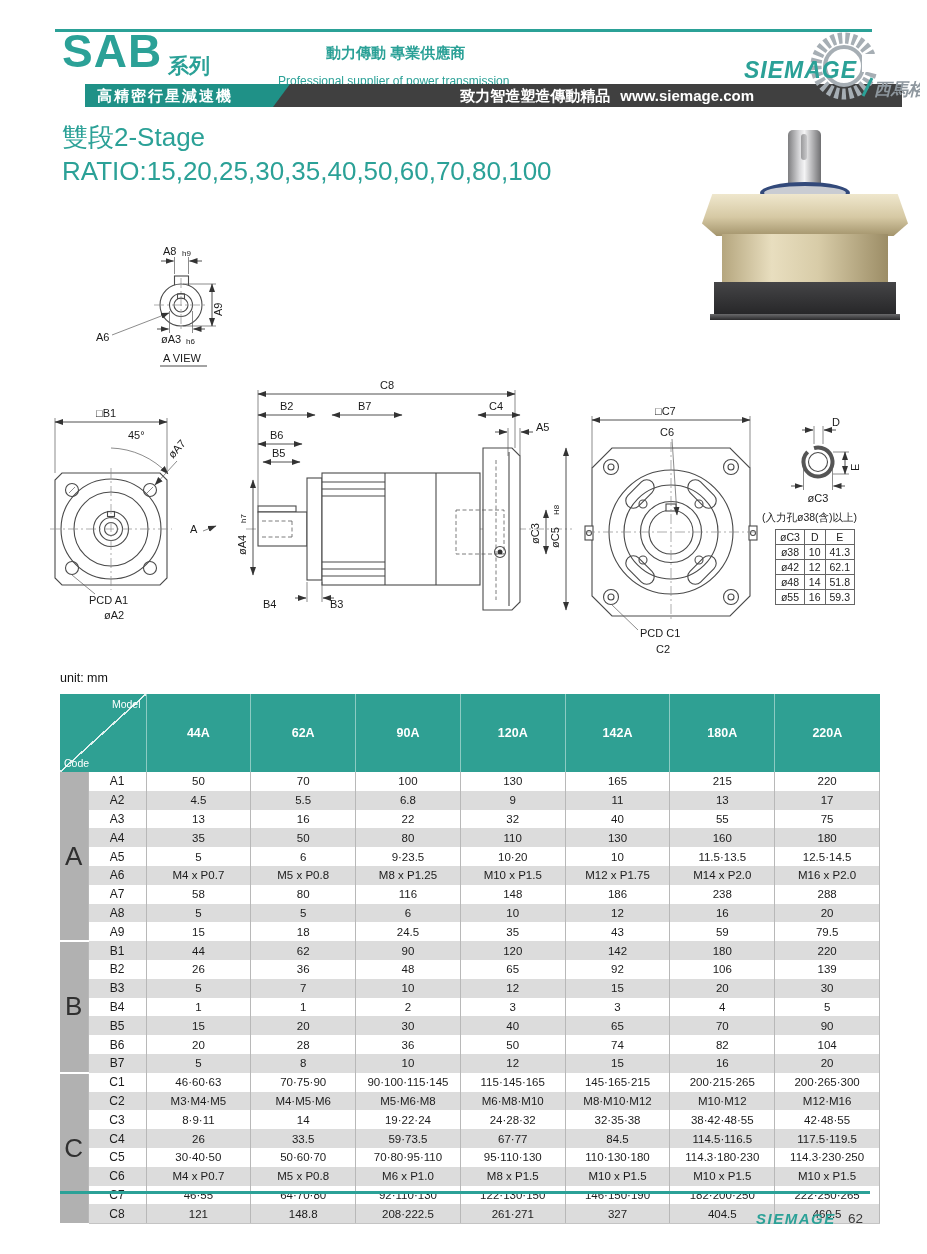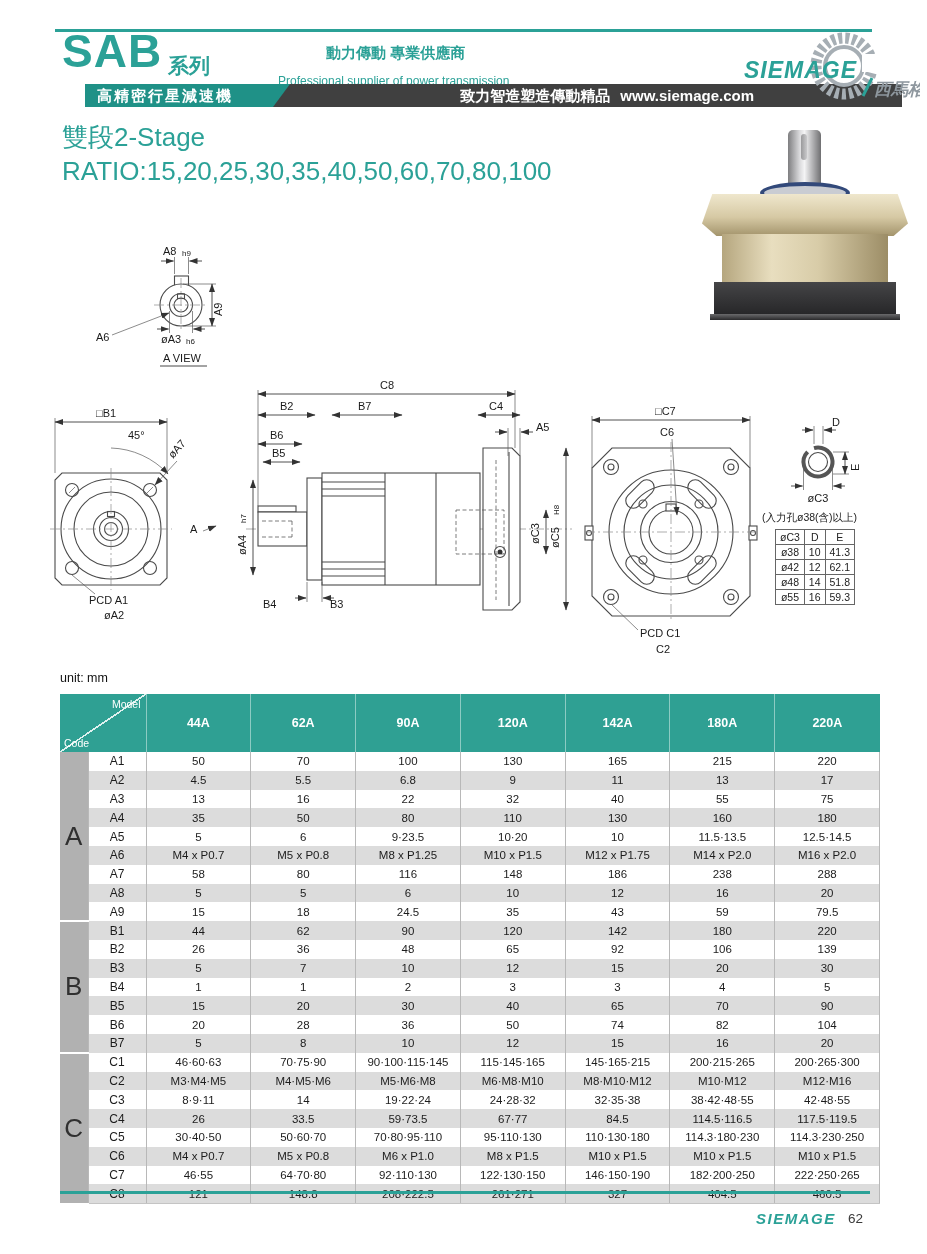--- a/index.html
+++ b/index.html
@@ -52,21 +52,21 @@
   
   .input-note{left:762px;top:511px;font-size:10.5px;color:#222;}
   table.detail{position:absolute;left:775px;top:529px;border-collapse:collapse;font-family:"Liberation Sans",sans-serif;}
   table.detail td,table.detail th{border:1px solid #666;font-size:10.5px;font-weight:normal;color:#222;text-align:center;height:14px;padding:0 4px;background:#fff;}
 
   
   .unit-label{left:60px;top:671px;width:820px;text-align:left;font-size:12.5px;color:#111;}
 
   
   table.spec{position:absolute;left:60px;top:694px;width:820px;border-collapse:collapse;table-layout:fixed;font-family:"Liberation Sans",sans-serif;}
-  table.spec thead th{height:42px;background:#2FA093;color:#fff;font-size:12.5px;font-weight:bold;border-left:1px solid rgba(255,255,255,.45);padding:8px;}
+  table.spec thead th{height:42px;background:#2FA093;color:#fff;font-size:12.5px;font-weight:bold;border-left:1px solid rgba(255,255,255,.45);padding:18px;}
   table.spec th.corner{position:relative;border-left:none;
     background-image:linear-gradient(to bottom right,transparent calc(50% - 0.8px),rgba(255,255,255,.85) calc(50% - 0.8px),rgba(255,255,255,.85) calc(50% + 0.8px),transparent calc(50% + 0.8px));
     background-color:#2FA093;}
   .corner-top{position:absolute;right:5px;top:4px;font-size:10.5px;font-weight:normal;color:#fff;}
   .corner-bottom{position:absolute;left:4px;bottom:3px;font-size:10.5px;font-weight:normal;color:#fff;}
   table.spec tbody td{height:18.8px;text-align:center;font-size:11.5px;color:#1c1c1c;padding:0;white-space:nowrap;overflow:hidden;border-left:1px solid #b8b8b8;}
   table.spec tbody td:last-child{border-right:1px solid #b8b8b8;}
   table.spec tbody tr.stripe td{background:#DCDCDC;}
   table.spec tbody tr:last-child td{border-bottom:1px solid #c4c4c4;}
   table.spec td.group-cell{background:#B1B1B1 !important;font-size:26px;color:#303030;border-left:none;border-bottom:2.5px solid #fff;}

